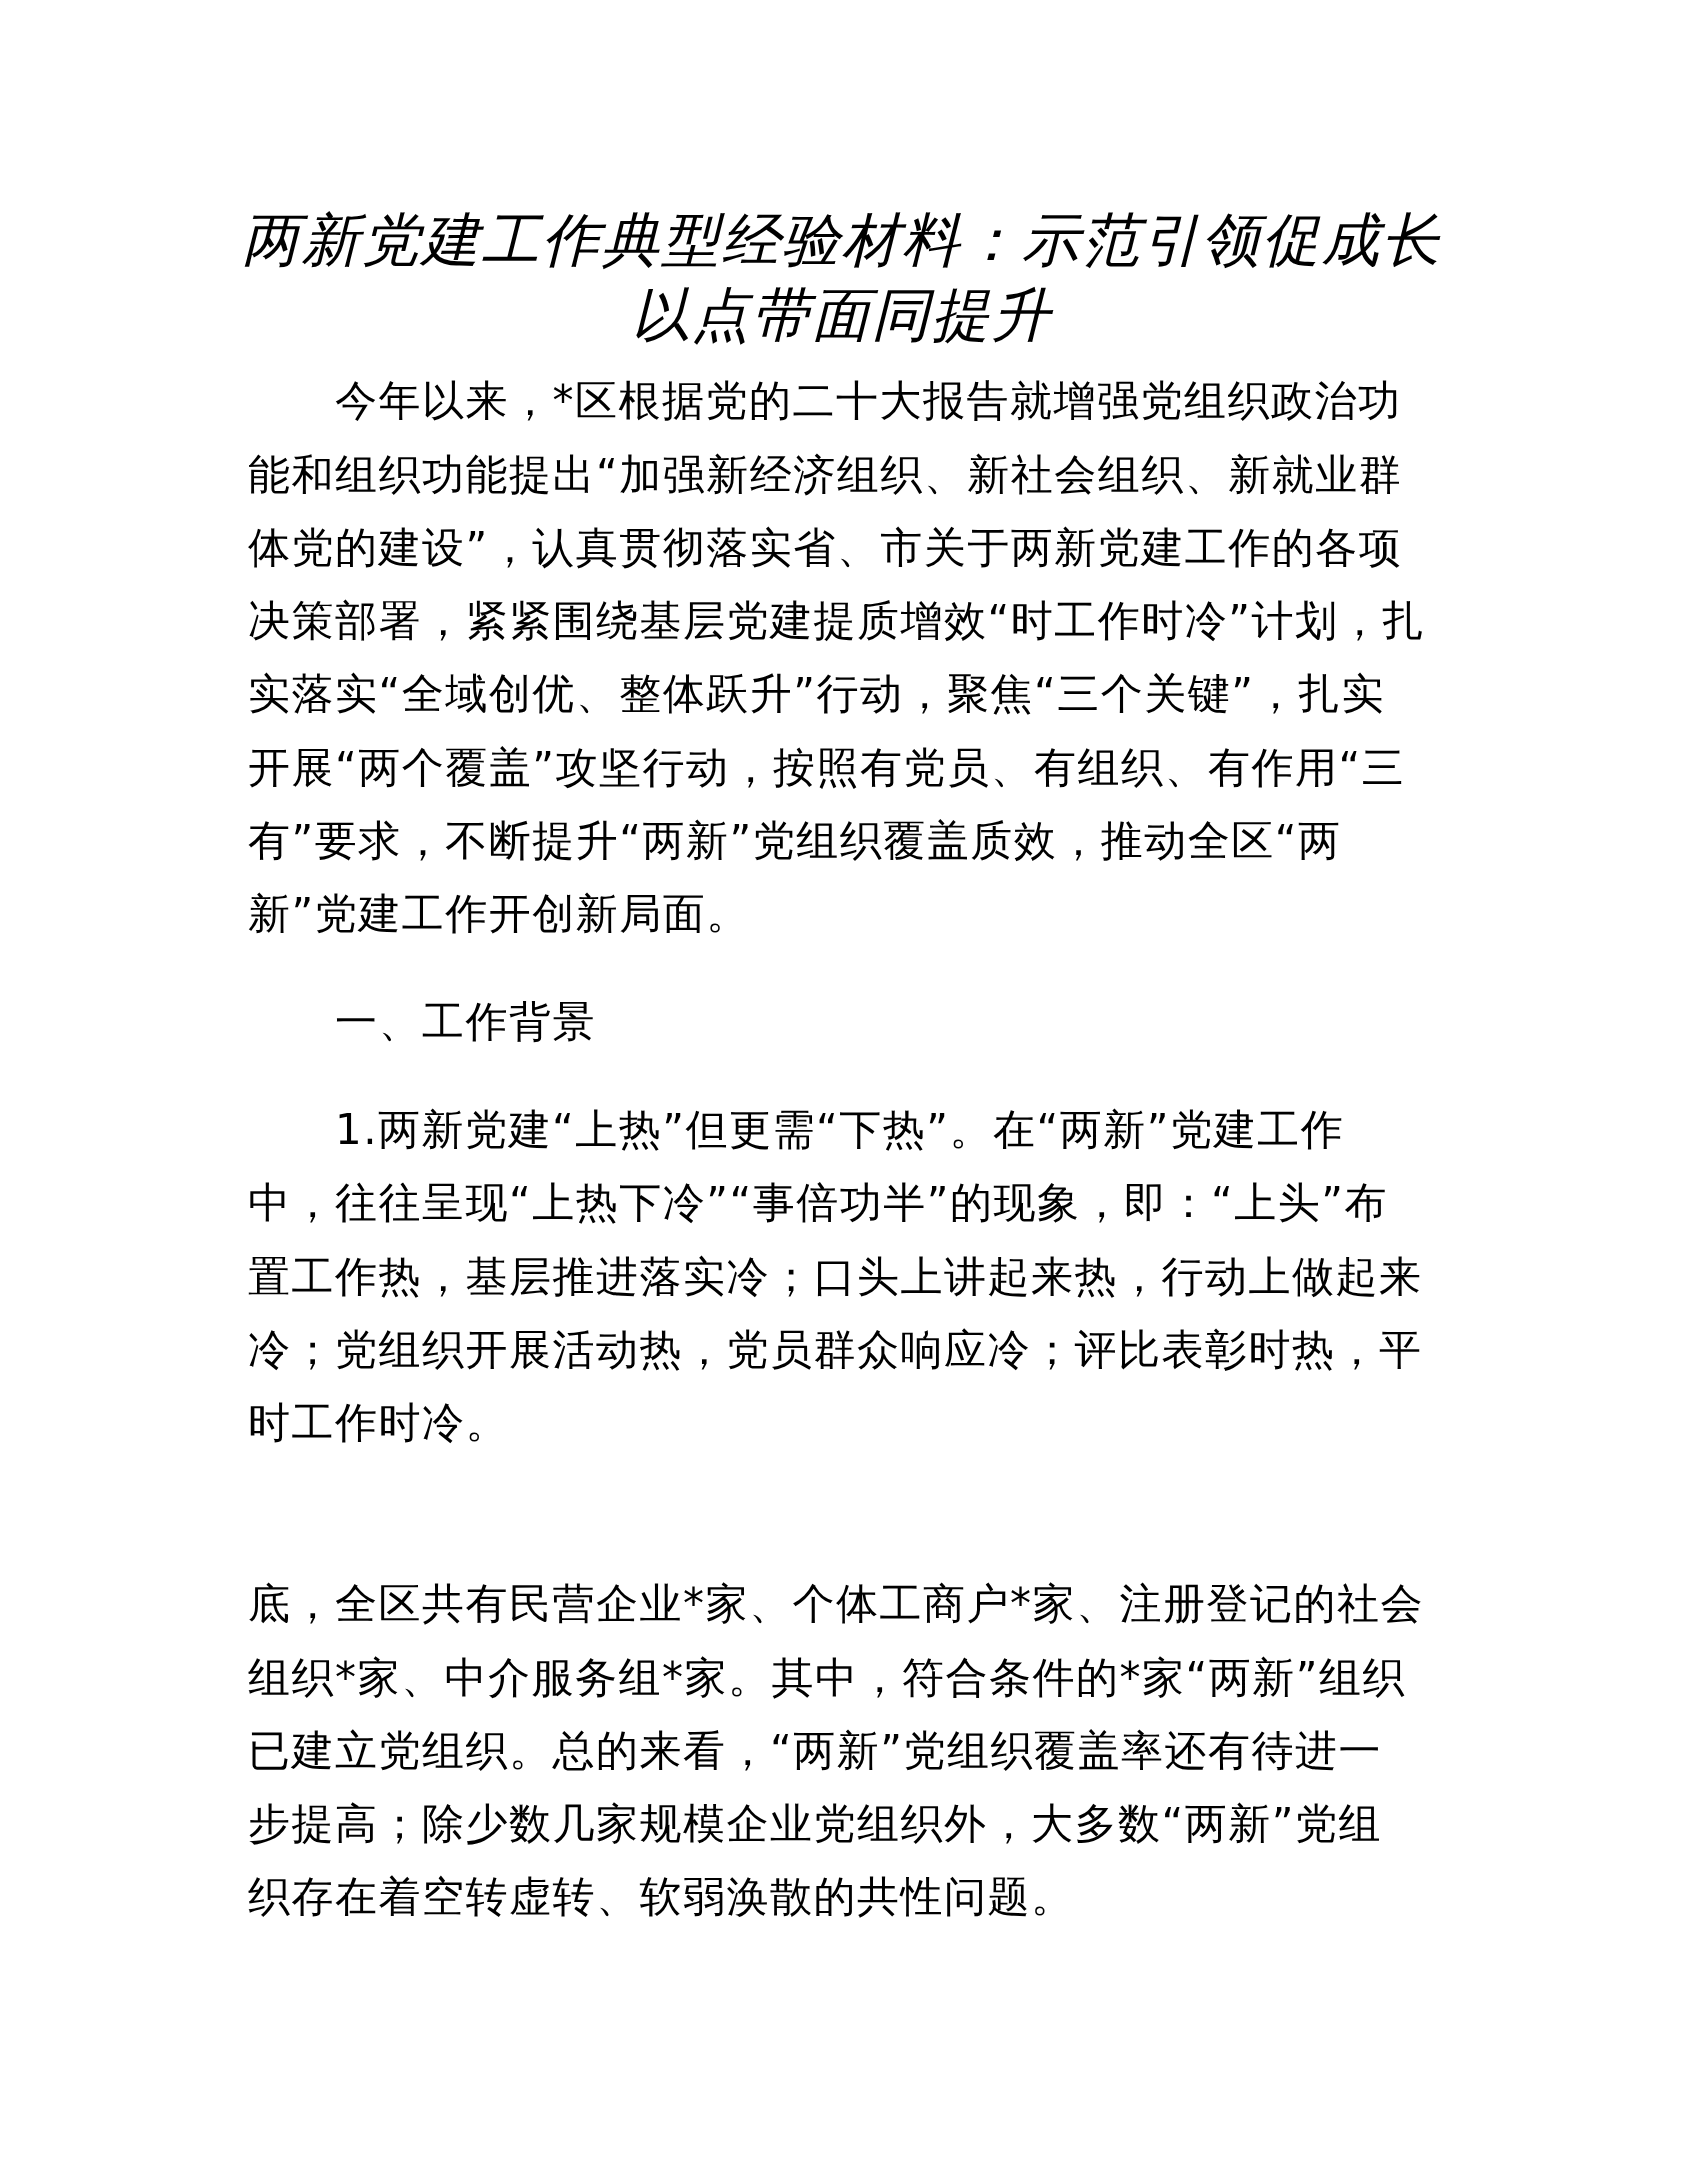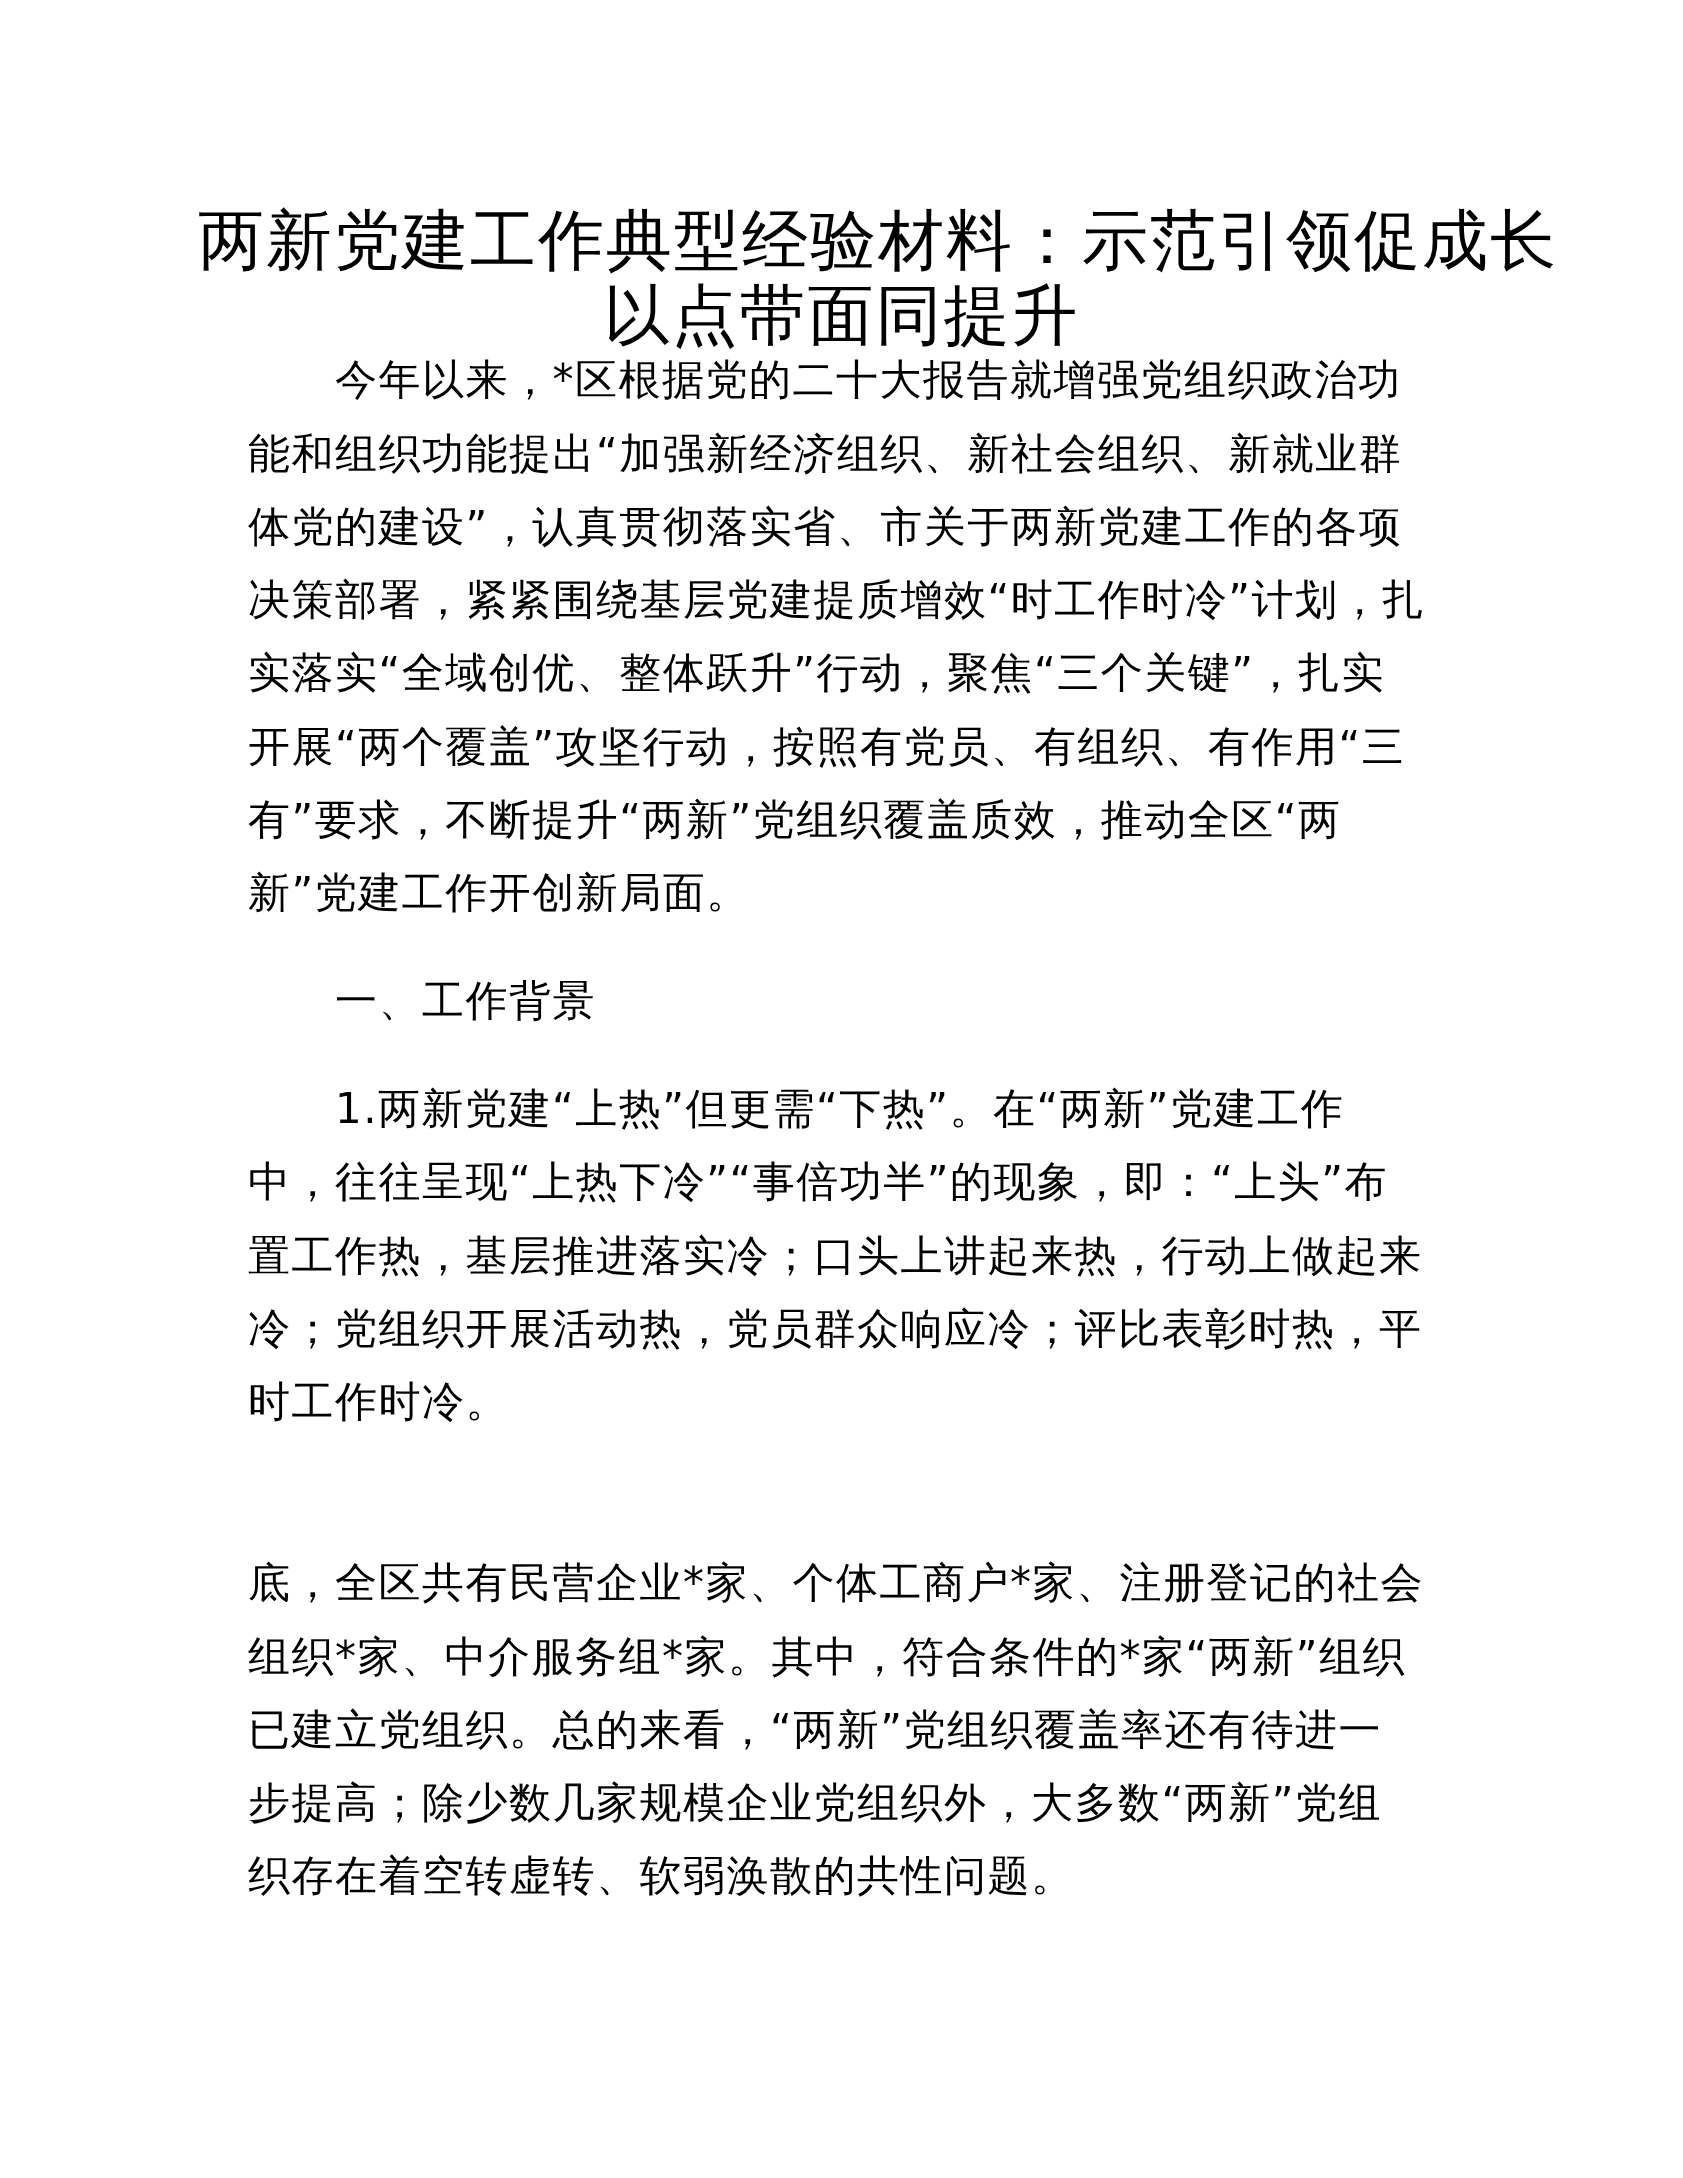--- a/index.html
+++ b/index.html
@@ -20,35 +20,37 @@
     left: 0; top: 0;
     width: 1683px;
     height: 2178px;
     background: #ffffff;
   }
   .title {
     position: absolute;
     left: 198px;
     width: 1287px;
     text-align: center;
-    font-size: 66px;
+    font-size: 58px;
     line-height: 73px;
     letter-spacing: 2px;
     white-space: nowrap;
+    font-style: italic;
   }
   .title-line1 { top: 204px; }
   .title-line2 { top: 279px; }
   .body-line {
     position: absolute;
     left: 248px;
     width: 1188px;
     font-size: 42px;
     line-height: 55px;
     letter-spacing: 1.5px;
     white-space: nowrap;
+    margin-top: 21px;
   }
   .indent { left: 335px; }
 </style>
 </head>
 <body>
 
 <div class="page">
 
   <div class="title title-line1">两新党建工作典型经验材料：示范引领促成长</div>
   <div class="title title-line2">以点带面同提升</div>

